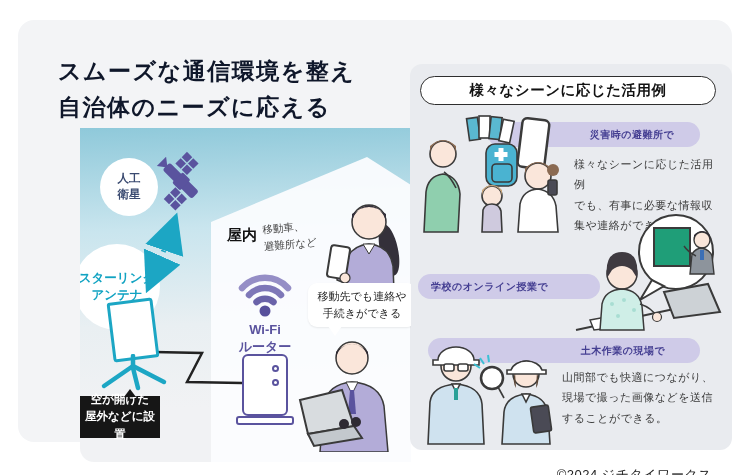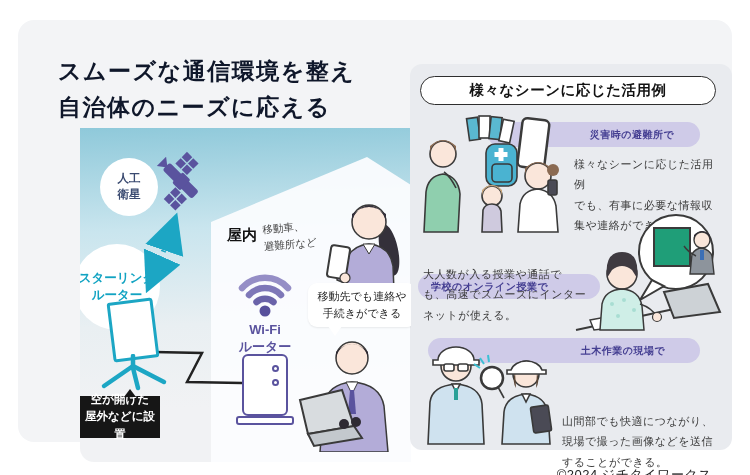--- a/index.html
+++ b/index.html
@@ -79,21 +79,21 @@
     display:flex; align-items:center; font-size:10px; font-weight:bold; color:#453f92;
     letter-spacing:0.5px; z-index:1; }
   .pill-1 { left:78px; top:58px;  width:212px; justify-content:center; padding-left:76px; }
   .pill-2 { left:8px;  top:165px; width:182px; padding-left:13px;margin-top:45px; }
   .pill-3 { left:18px; top:274px; width:272px; justify-content:center; padding-left:118px; }
 
   .case-body { position:absolute; font-size:11px; color:#3b3b3b; line-height:1.85;
     letter-spacing:0.5px; white-space:pre-line; z-index:1; }
   .body-1 { left:164px; top:90px;  width:146px; }
   .body-2 { left:13px;  top:200px; width:172px; }
-  .body-3 { left:152px; top:303px; width:156px;margin-top:44px; }
+  .body-3 { left:152px; top:303px; width:156px; }
 
   .illus { position:absolute; z-index:2; overflow:visible; }
   .illus-1 { left:10px;  top:50px;  }
   .illus-2 { left:150px; top:148px; }
   .illus-3 { left:8px;   top:258px; }
 
   .copyright { position:absolute; right:20px; top:446px; font-size:13px; color:#222;
     letter-spacing:0.5px; }
 </style>
 </head>
@@ -136,21 +136,21 @@
             <path d="M0,0 L8,4 L0,8 Z" fill="#1ca6c4"></path>
           </marker>
           <marker id="ah-start" markerWidth="9" markerHeight="9" refX="6" refY="4" orient="auto-start-reverse">
             <path d="M0,0 L8,4 L0,8 Z" fill="#1ca6c4"></path>
           </marker>
         </defs>
         <path d="M36,10 Q24,45 12,72" fill="none" stroke="#1ca6c4" stroke-width="5" stroke-dasharray="1.5 6" marker-start="url(#ah-start)" marker-end="url(#ah-end)"></path>
       </svg>
 
       <div class="starlink-circle">スターリンク
-ルーター</div>
+アンテナ</div>
 
       <div class="antenna-panel"></div>
       <svg class="antenna-legs" viewBox="0 0 95 38">
         <g stroke="#1ca6c4" stroke-width="4.5" stroke-linecap="round" fill="none">
           <path d="M43,2 L43,14"></path>
             <path d="M43,12 L14,32"></path>
             <path d="M43,12 L74,28"></path>
             <path d="M43,14 L48,34"></path>
         </g>
       </svg>
@@ -236,23 +236,20 @@
           <path d="M62,118 L63,96 Q65,90 72,90 Q79,90 81,97 L82,118 Z" fill="#cfcade"></path>
           <circle cx="118" cy="62" r="13" fill="#fae6da"></circle>
           <path d="M105,62 A13,13 0 1 1 131,62 L131,54 Q118,42 105,54 Z" fill="#8a6a52" stroke="none"></path>
           <circle cx="133" cy="56" r="6" fill="#8a6a52" stroke="none"></circle>
           <path d="M98,118 L100,90 Q103,76 118,75 Q133,77 136,92 L138,118 Z" fill="#fff"></path>
           <rect x="128" y="66" width="9" height="15" rx="2" fill="#4a4a55"></rect>
         </g>
       </svg>
 
       <div class="case-pill pill-2">学校のオンライン授業で</div>
-      <div class="case-body body-2">大人数が入る授業や通話で
-も、高速でスムーズにインター
-ネットが使える。</div>
       <svg class="illus illus-2" width="168" height="122" viewBox="0 0 168 122">
         <circle cx="116" cy="40" r="37" fill="#fff" stroke="#3a3a3a" stroke-width="2"></circle>
         <polygon points="92,68 80,88 104,74" fill="#fff" stroke="#3a3a3a" stroke-width="2"></polygon>
         <rect x="94" y="16" width="36" height="38" fill="#1f9e78" stroke="#3a3a3a" stroke-width="2"></rect>
         <circle cx="142" cy="28" r="8" fill="#fae6da" stroke="#3a3a3a" stroke-width="1.4"></circle>
         <path d="M134,28 A8,8 0 1 1 150,28 L150,23 Q142,15 134,23 Z" fill="#2e2a33"></path>
         <path d="M130,62 L132,42 Q136,36 142,36 Q150,38 152,44 L154,62 Z" fill="#8d949c" stroke="#3a3a3a" stroke-width="1.4"></path>
         <path d="M136,44 Q128,40 124,34" stroke="#3a3a3a" stroke-width="1.4" fill="none"></path>
         <rect x="140" y="38" width="4" height="10" fill="#3b6fb5"></rect>
         <line x1="16" y1="118" x2="128" y2="94" stroke="#3a3a3a" stroke-width="2"></line>

